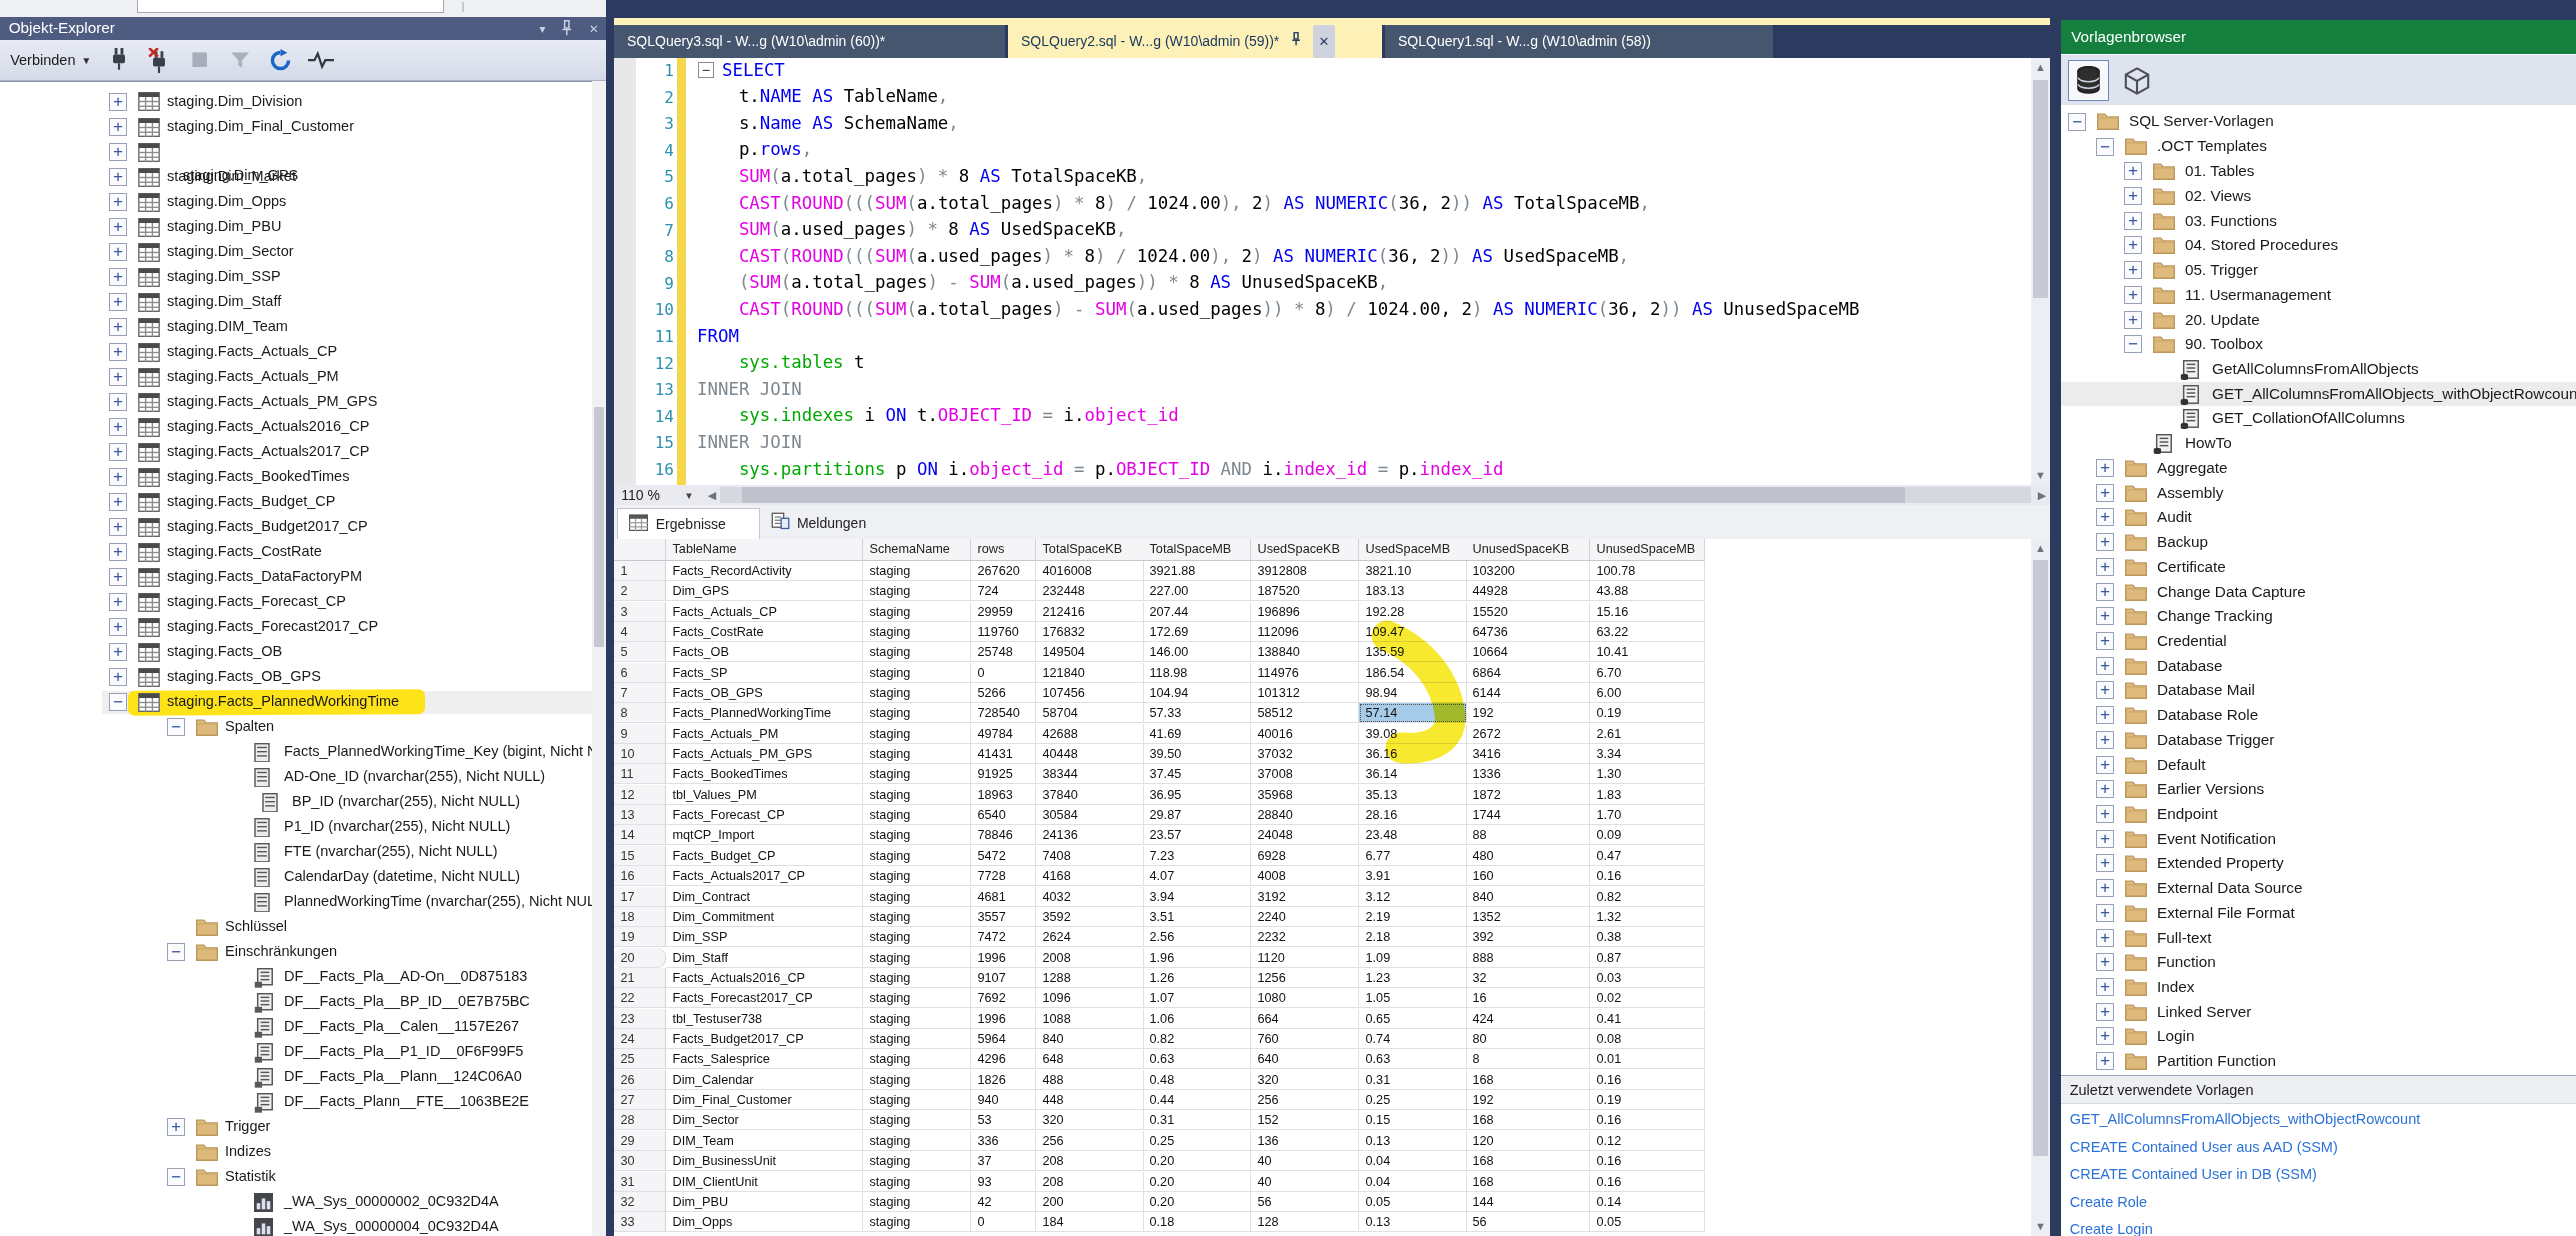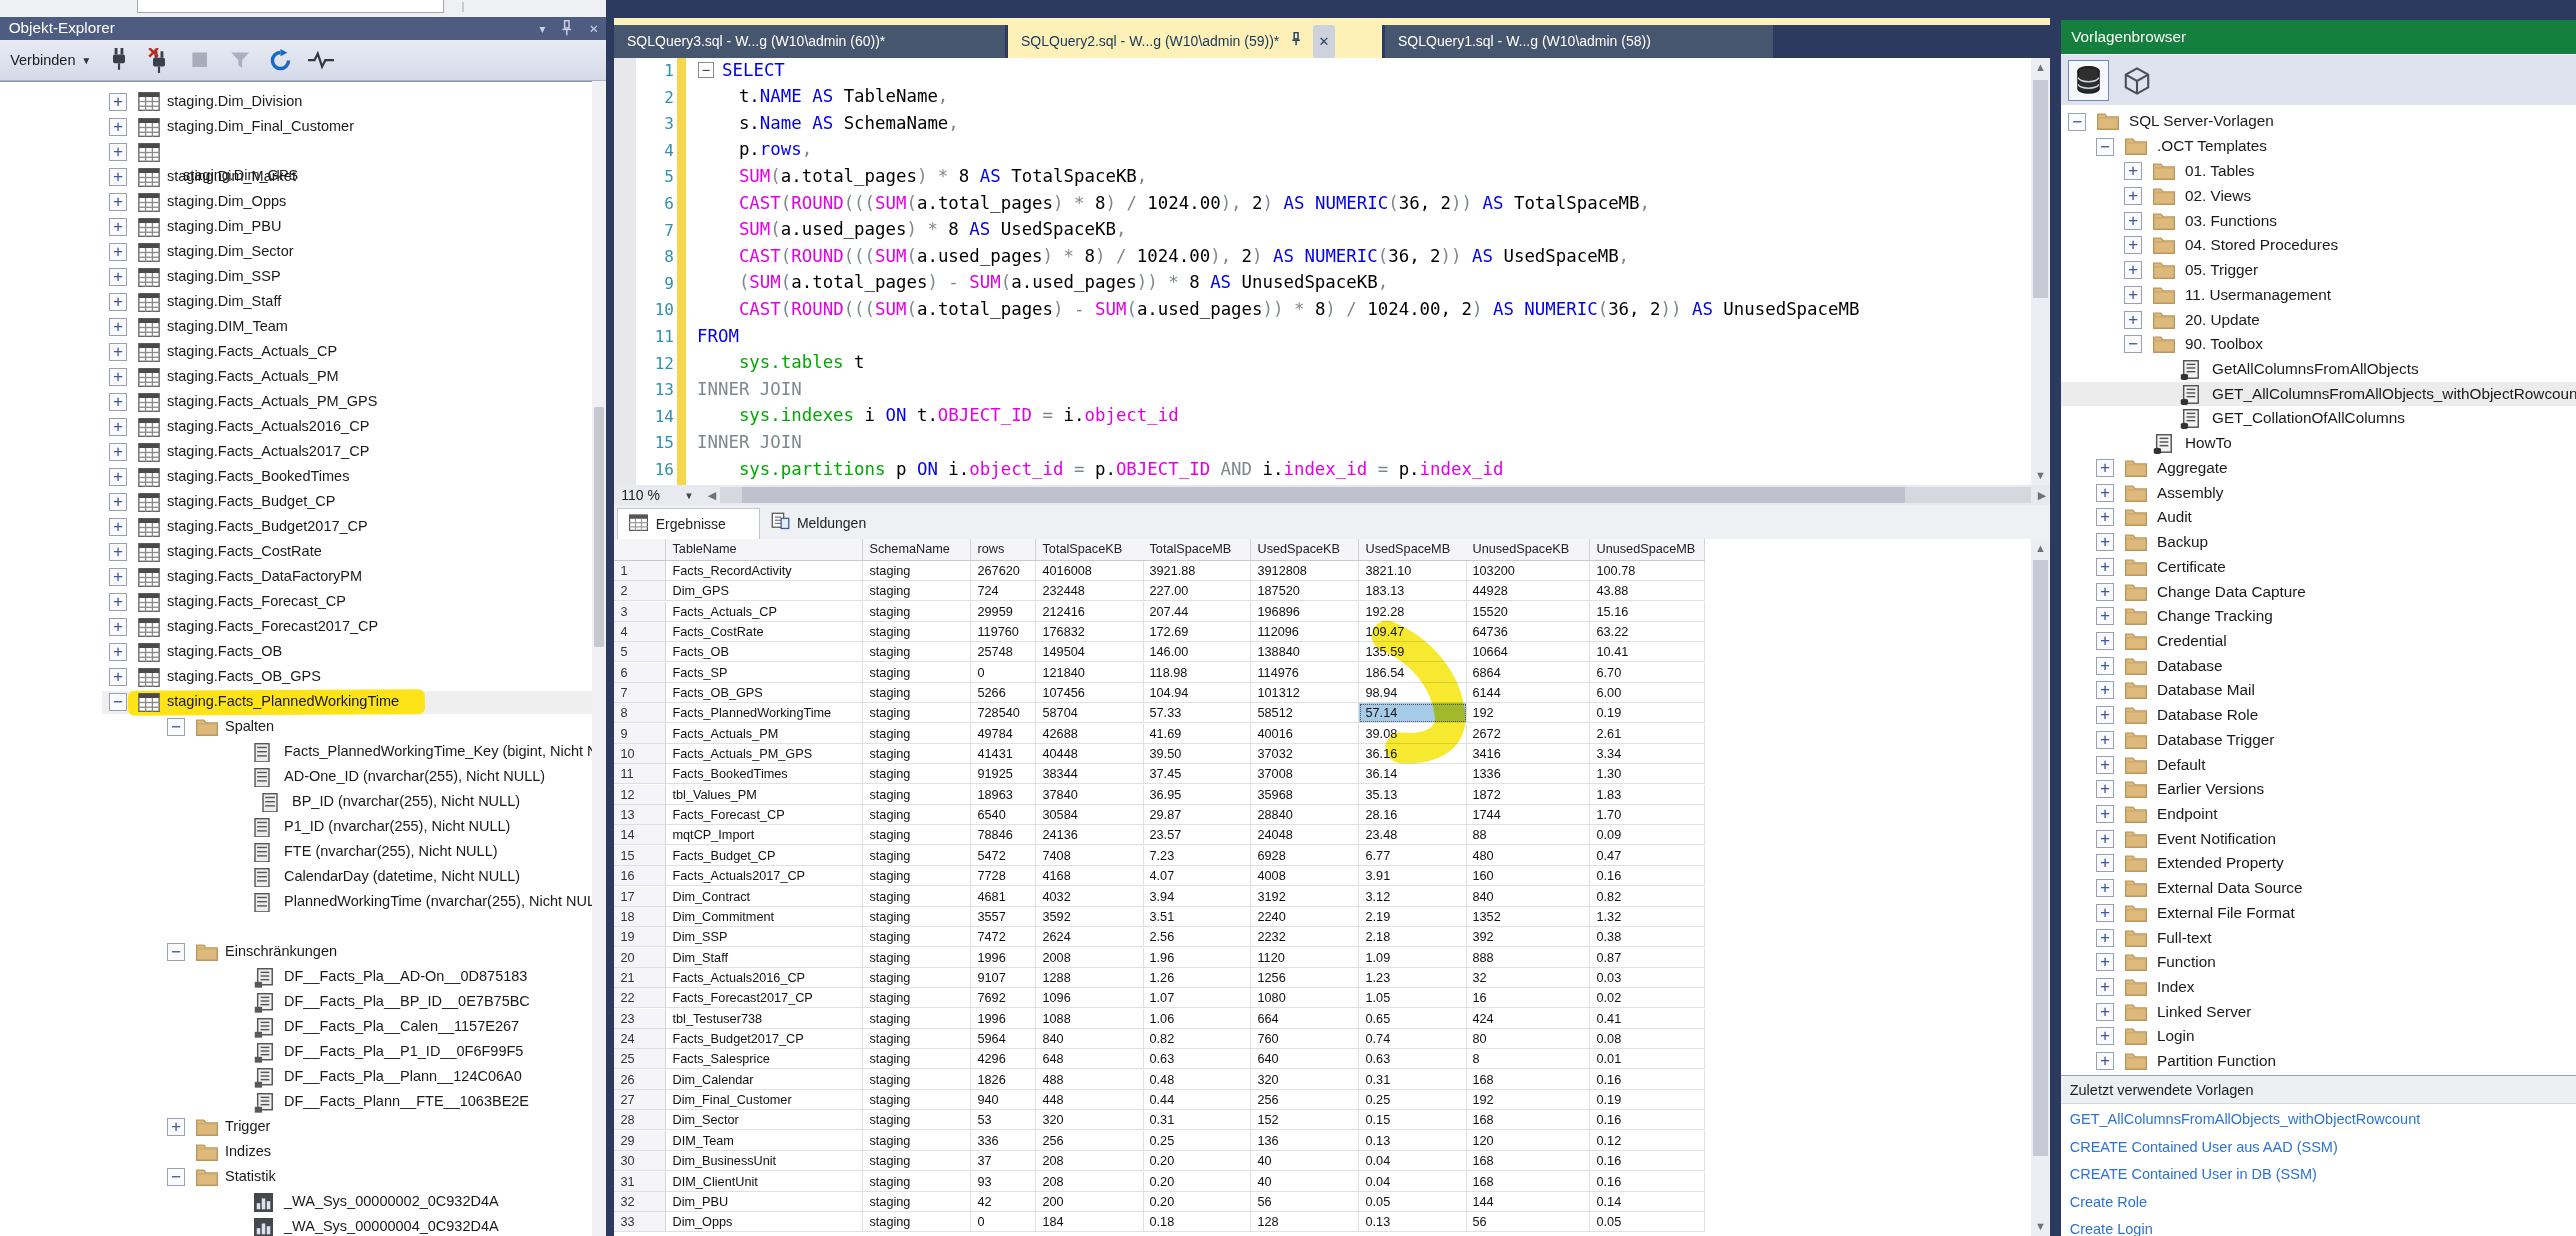--- a/index.html
+++ b/index.html
@@ -582,20 +582,27 @@
       <div class="tree-row" style="top: 809px; left: 0px; width: 100%;">
         <span class="tico" style="left: 254px;"><svg width="16" height="19.6" viewBox="0 0 11 14">
             <rect x="0.5" y="0.5" width="10" height="13" fill="#ececec" stroke="#555"></rect>
             <g stroke="#555">
               <line x1="2" y1="3.2" x2="9" y2="3.2"></line>
               <line x1="2" y1="6.2" x2="9" y2="6.2"></line>
               <line x1="2" y1="9.2" x2="9" y2="9.2"></line>
             </g>
           </svg></span>
         <span class="tlabel" style="left: 284px;">PlannedWorkingTime (nvarchar(255), Nicht NULL)</span>
+      </div>
+      <div class="tree-row" style="top: 834px; left: 0px; width: 100%;">
+        <span class="tico" style="left: 196px;"><svg width="22" height="18" viewBox="0 0 16 13">
+            <path d="M0.5 1.5 h5.2 l1.6 2 h8.2 v9 h-15 z" fill="#ddb97c" stroke="#bb975c"></path>
+            <path d="M0.5 4.2 h15" stroke="#cfa96a" fill="none"></path>
+          </svg></span>
+        <span class="tlabel" style="left: 225px;">Schlüssel</span>
       </div>
       <div class="tree-row" style="top: 859px; left: 0px; width: 100%;">
         <span class="exp" style="left: 167px;">−</span>
         <span class="tico" style="left: 196px;"><svg width="22" height="18" viewBox="0 0 16 13">
             <path d="M0.5 1.5 h5.2 l1.6 2 h8.2 v9 h-15 z" fill="#ddb97c" stroke="#bb975c"></path>
             <path d="M0.5 4.2 h15" stroke="#cfa96a" fill="none"></path>
           </svg></span>
         <span class="tlabel" style="left: 225px;">Einschränkungen</span>
       </div>
       <div class="tree-row" style="top: 884px; left: 0px; width: 100%;">
@@ -1008,21 +1015,21 @@
         <div class="gcell grownum" style="left: 0px; top: 388px; width: 52px; height: 20.4px;">19</div>
         <div class="gcell" style="left: 52px; top: 388px; width: 197px; height: 20.4px;">Dim_SSP</div>
         <div class="gcell" style="left: 249px; top: 388px; width: 108px; height: 20.4px;">staging</div>
         <div class="gcell" style="left: 357px; top: 388px; width: 65px; height: 20.4px;">7472</div>
         <div class="gcell" style="left: 422px; top: 388px; width: 108px; height: 20.4px;">2624</div>
         <div class="gcell" style="left: 529px; top: 388px; width: 108px; height: 20.4px;">2.56</div>
         <div class="gcell" style="left: 637px; top: 388px; width: 108px; height: 20.4px;">2232</div>
         <div class="gcell" style="left: 745px; top: 388px; width: 108px; height: 20.4px;">2.18</div>
         <div class="gcell" style="left: 852px; top: 388px; width: 124px; height: 20.4px;">392</div>
         <div class="gcell" style="left: 976px; top: 388px; width: 115px; height: 20.4px;">0.38</div>
-        <div class="gcell grownum" style="left: 0px; top: 409px; width: 52px; height: 20.4px;">20</div>
+        <div class="gcell grownum" style="left: 0px; top: 409px; width: 52px; height: 20.4px; border-radius: 9px;">20</div>
         <div class="gcell" style="left: 52px; top: 409px; width: 197px; height: 20.4px;">Dim_Staff</div>
         <div class="gcell" style="left: 249px; top: 409px; width: 108px; height: 20.4px;">staging</div>
         <div class="gcell" style="left: 357px; top: 409px; width: 65px; height: 20.4px;">1996</div>
         <div class="gcell" style="left: 422px; top: 409px; width: 108px; height: 20.4px;">2008</div>
         <div class="gcell" style="left: 529px; top: 409px; width: 108px; height: 20.4px;">1.96</div>
         <div class="gcell" style="left: 637px; top: 409px; width: 108px; height: 20.4px;">1120</div>
         <div class="gcell" style="left: 745px; top: 409px; width: 108px; height: 20.4px;">1.09</div>
         <div class="gcell" style="left: 852px; top: 409px; width: 124px; height: 20.4px;">888</div>
         <div class="gcell" style="left: 976px; top: 409px; width: 115px; height: 20.4px;">0.87</div>
         <div class="gcell grownum" style="left: 0px; top: 429px; width: 52px; height: 20.4px;">21</div>

